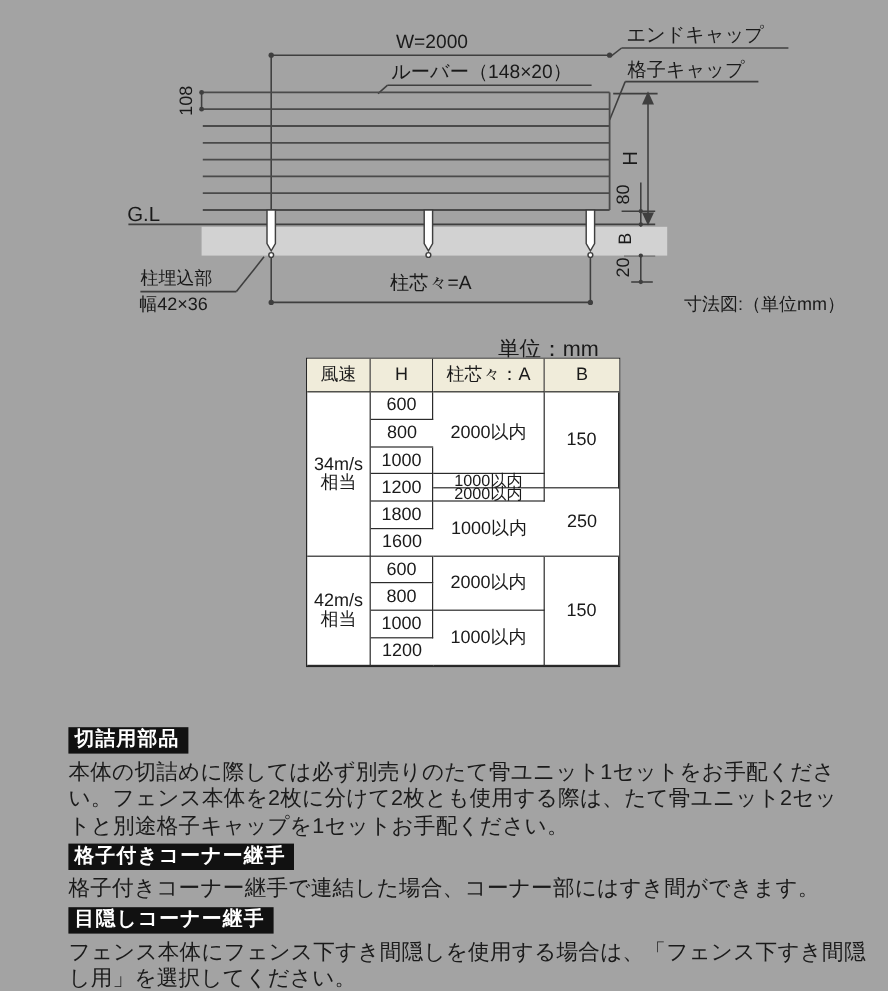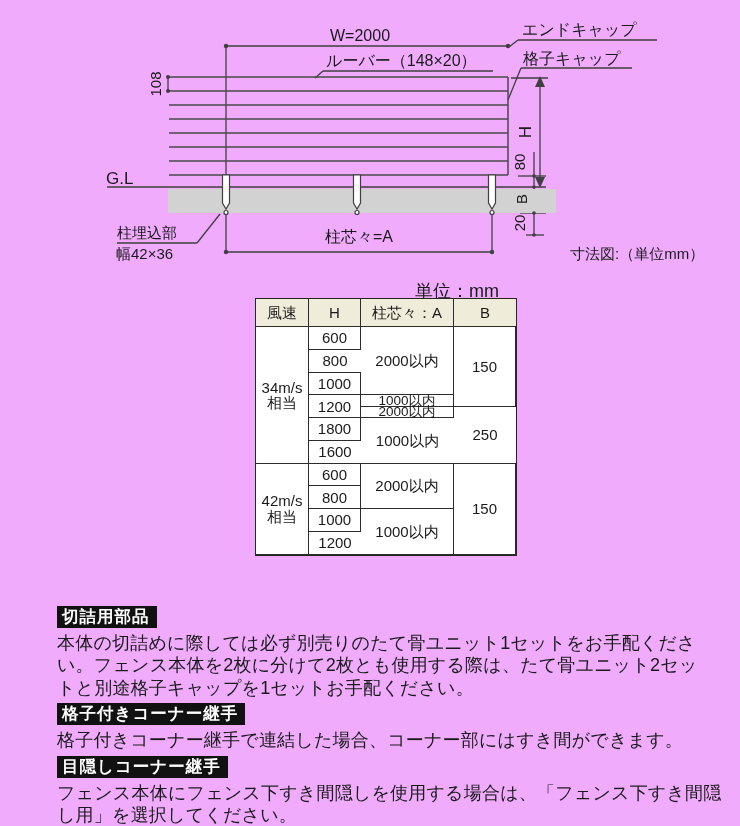--- a/index.html
+++ b/index.html
@@ -1,16 +1,16 @@
 <!DOCTYPE html>
 <html><head>
 <meta charset="utf-8">
 <style>
   html,body{margin:0;padding:0;background:#fff;}
-  .page{position:relative;width:740px;height:826px;background:#f0abfc;overflow:hidden;
+  .page{position:relative;width:740px;height:826px;background:#a3a3a3;overflow:hidden;
         font-family:"Liberation Sans","DejaVu Sans",sans-serif;color:#1a1a1a;}
   .lbl{position:absolute;white-space:nowrap;line-height:1.1;}
   .rot{display:flex;align-items:center;justify-content:center;transform:rotate(-90deg);}
   .f15{font-size:15px;} .f16{font-size:16px;} .f17{font-size:17px;}
 
   
   #diagram{position:absolute;left:0;top:0;}
 
   
   #unit-note{position:absolute;left:380px;top:279px;width:119px;text-align:right;font-size:18px;}

